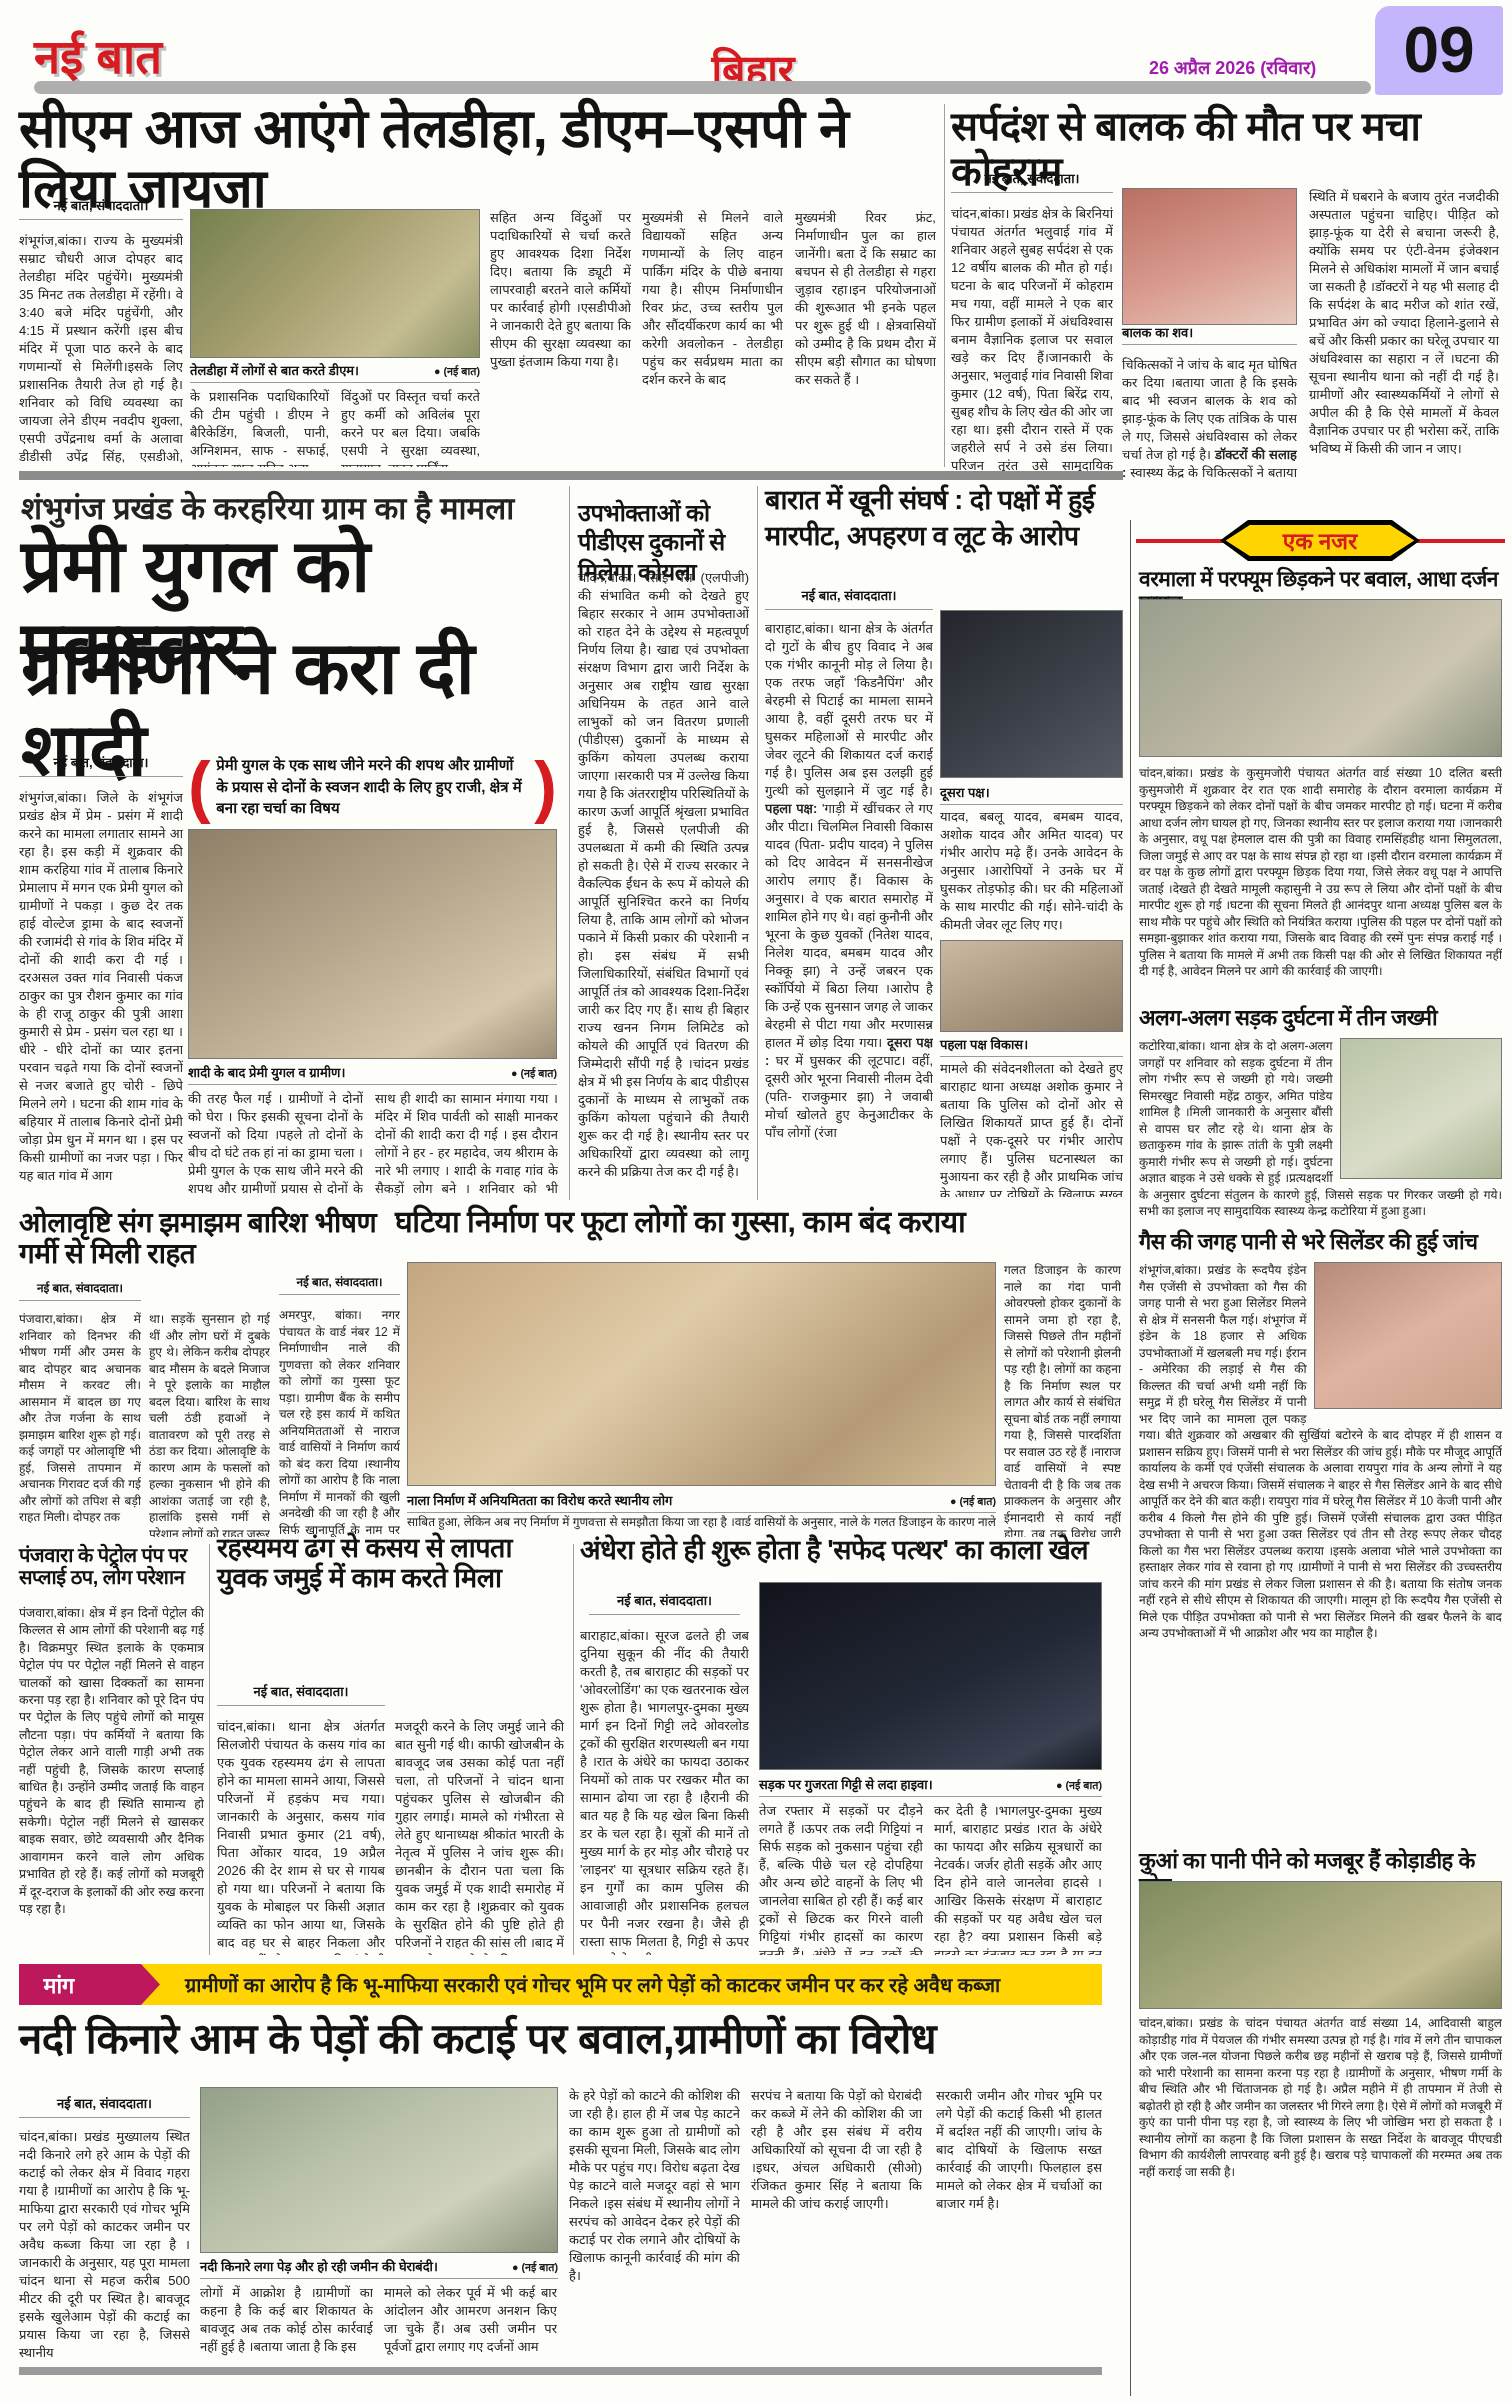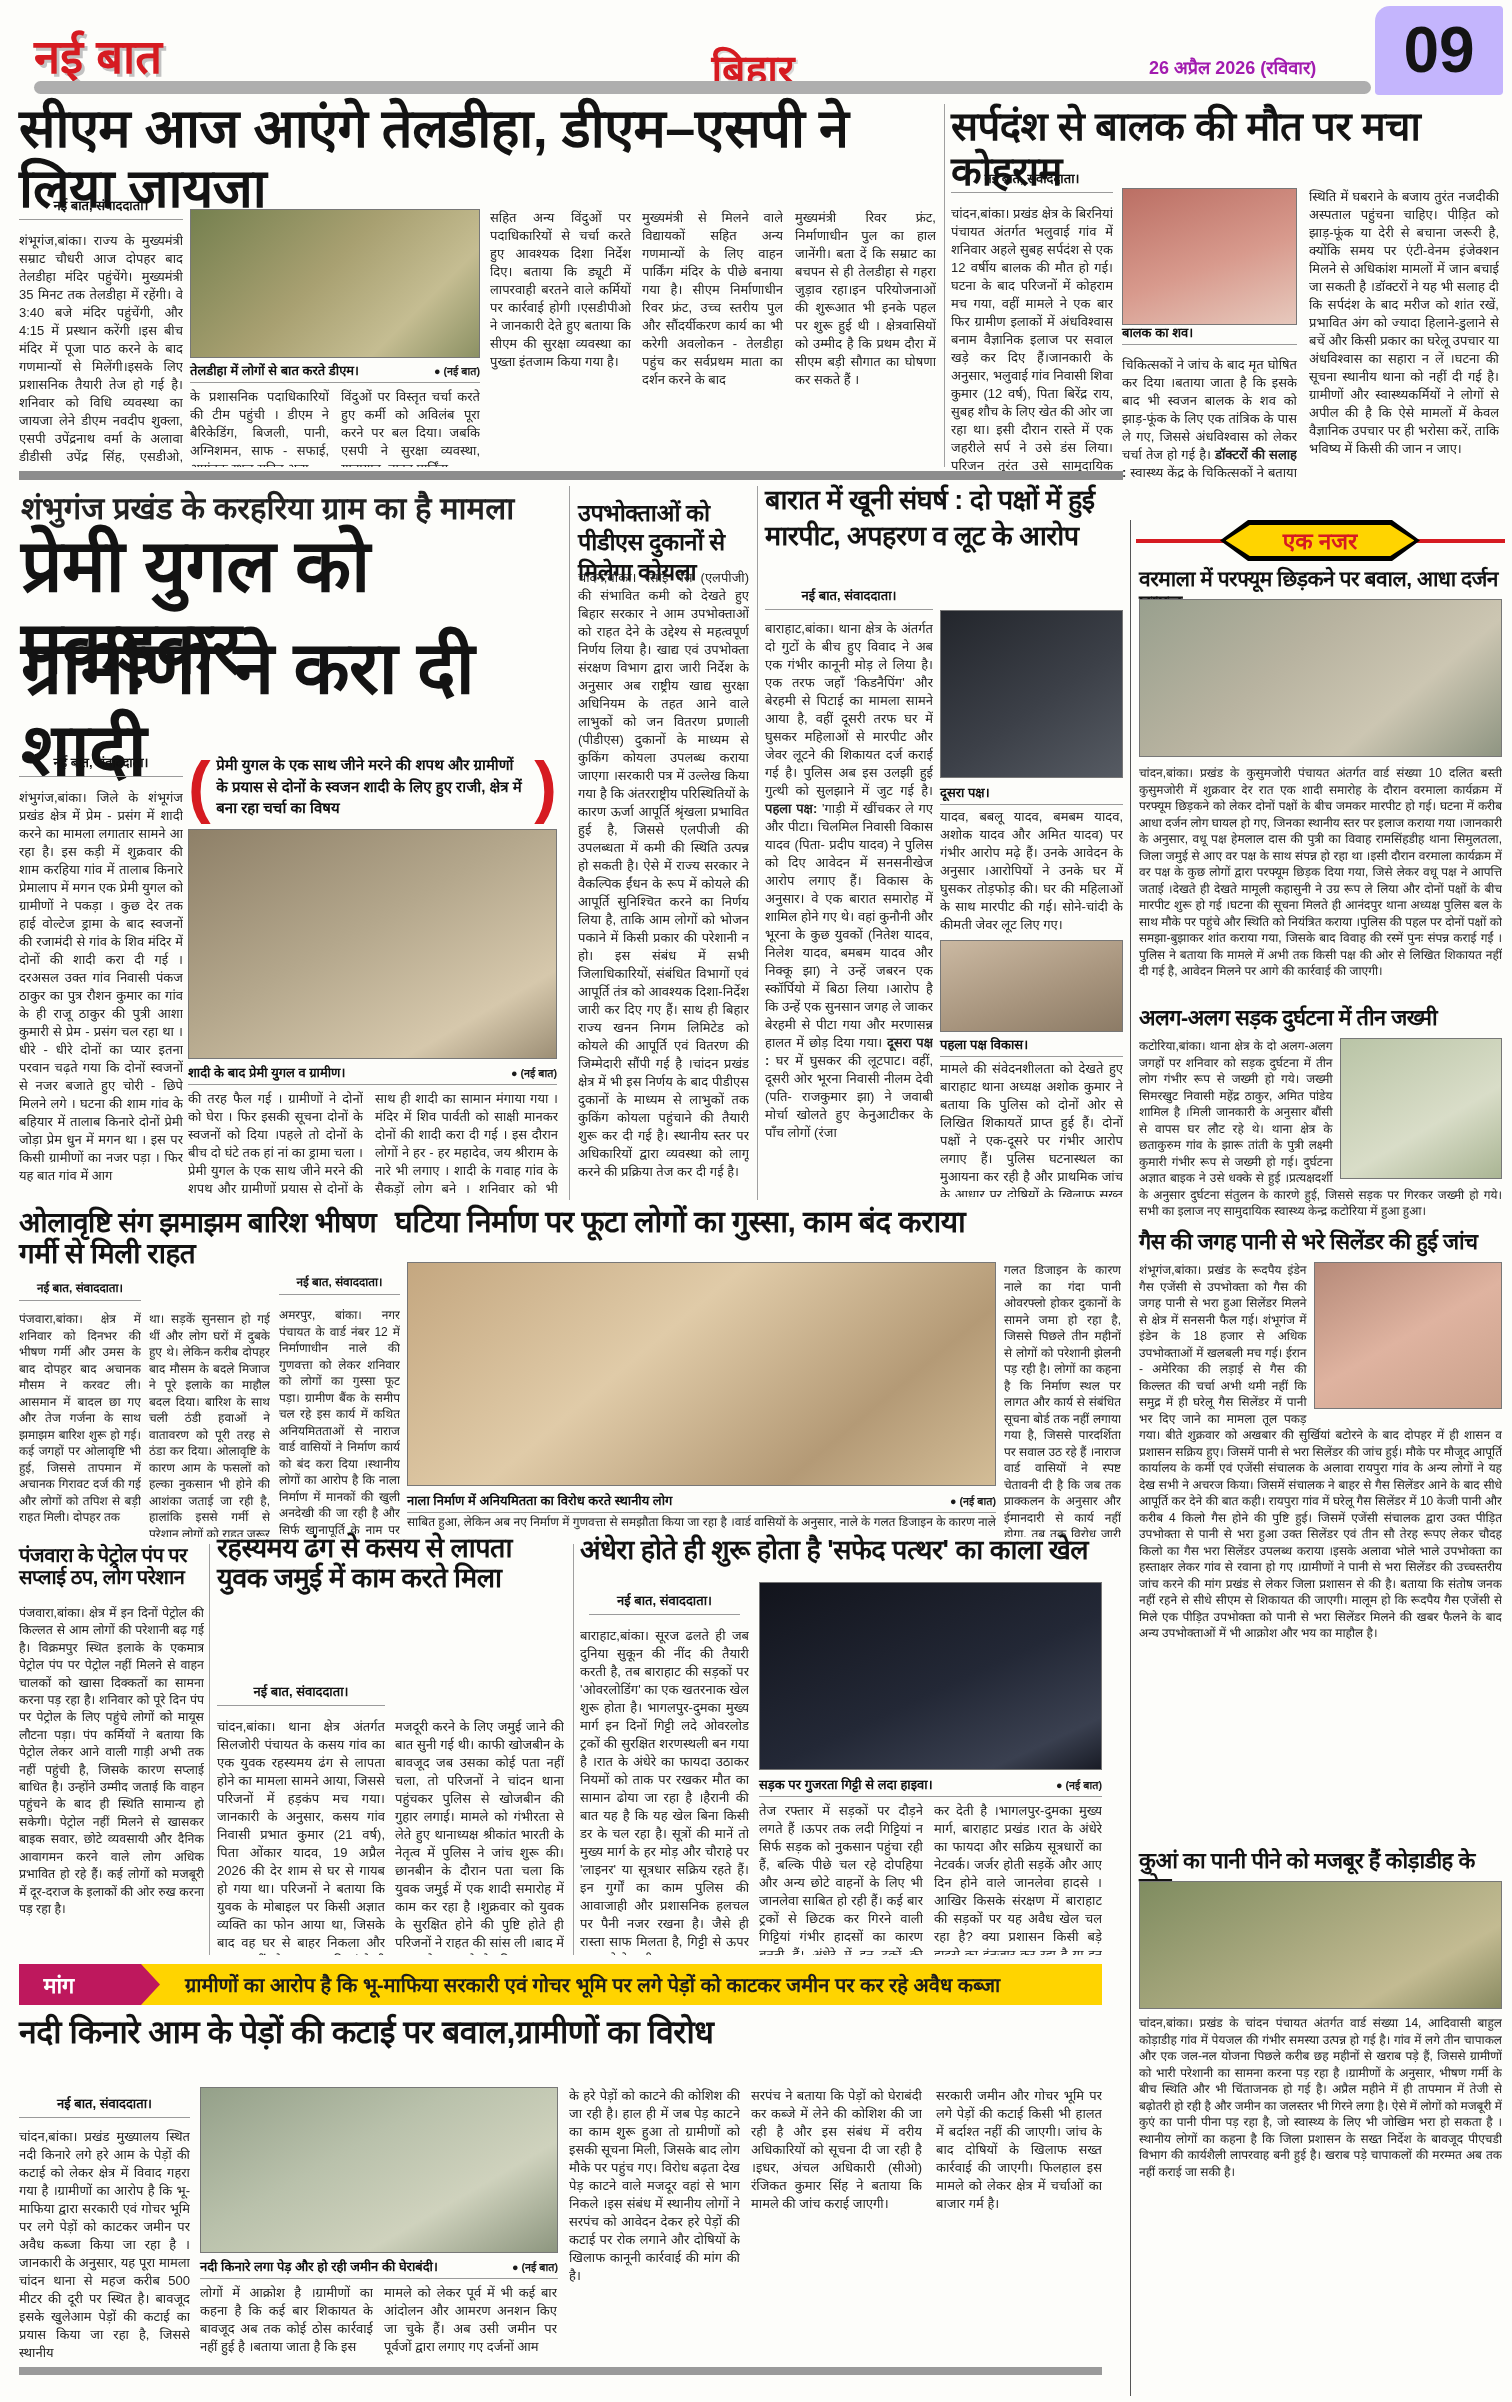--- a/index.html
+++ b/index.html
@@ -171,21 +171,21 @@
     <span class="t">सड़क पर गुजरता गिट्टी से लदा हाइवा।</span>
     <span class="c">● (नई बात)</span>
   </div>
   <div class="abs col" style="left:759px;top:1802px;width:164px;height:153px">तेज रफ्तार में सड़कों पर दौड़ने लगते हैं ।ऊपर तक लदी गिट्टियां न सिर्फ सड़क को नुकसान पहुंचा रही हैं, बल्कि पीछे चल रहे दोपहिया और अन्य छोटे वाहनों के लिए भी जानलेवा साबित हो रही हैं। कई बार ट्रकों से छिटक कर गिरने वाली गिट्टियां गंभीर हादसों का कारण बनती हैं। अंधेरे में इन ट्रकों की बेतहाशा गति राहगीरों के दिल में दहशत पैदा</div>
   <div class="abs col" style="left:934px;top:1802px;width:168px;height:153px">कर देती है ।भागलपुर-दुमका मुख्य मार्ग, बाराहाट प्रखंड ।रात के अंधेरे का फायदा और सक्रिय सूत्रधारों का नेटवर्क। जर्जर होती सड़कें और आए दिन होने वाले जानलेवा हादसे ।आखिर किसके संरक्षण में बाराहाट की सड़कों पर यह अवैध खेल चल रहा है? क्या प्रशासन किसी बड़े हादसे का इंतजार कर रहा है या इन ओवरलोड ट्रकों पर शिकंजा कसा जाएगा?</div>
 
   <div class="abs" style="left:19px;top:1964px;width:1083px;height:41px;background:#ffd400"></div>
   <div class="abs arrow-label" style="left:19px;top:1964px;width:141px;height:41px;padding-left:24.5px;font-size:21.7px;box-sizing:border-box">मांग</div>
   <div class="abs" style="left:185px;top:1964px;width:904px;height:41px;display:flex;align-items:center;font-size:20px;font-weight:800;color:#1c1c1c">ग्रामीणों का आरोप है कि भू-माफिया सरकारी एवं गोचर भूमि पर लगे पेड़ों को काटकर जमीन पर कर रहे अवैध कब्जा</div>
 
-  <div class="abs hl" style="left:19px;top:2015px;width:1083px;font-size:32px;font-weight:900">नदी किनारे आम के पेड़ों की कटाई पर बवाल,ग्रामीणों का विरोध</div>
+  <div class="abs hl" style="left:19px;top:2015px;width:1083px;font-size:42px;font-weight:900">नदी किनारे आम के पेड़ों की कटाई पर बवाल,ग्रामीणों का विरोध</div>
   <div class="abs byline" style="left:19px;top:2094px;width:171px">नई बात, संवाददाता।</div>
   <div class="abs col" style="left:19px;top:2128px;width:171px;height:234px">चांदन,बांका। प्रखंड मुख्यालय स्थित नदी किनारे लगे हरे आम के पेड़ों की कटाई को लेकर क्षेत्र में विवाद गहरा गया है ।ग्रामीणों का आरोप है कि भू-माफिया द्वारा सरकारी एवं गोचर भूमि पर लगे पेड़ों को काटकर जमीन पर अवैध कब्जा किया जा रहा है ।जानकारी के अनुसार, यह पूरा मामला चांदन थाना से महज करीब 500 मीटर की दूरी पर स्थित है। बावजूद इसके खुलेआम पेड़ों की कटाई का प्रयास किया जा रहा है, जिससे स्थानीय</div>
   <div class="abs photo" style="left:200px;top:2087px;width:358px;height:166px;background:linear-gradient(150deg,#94a089 0%,#b9c1ab 40%,#cfd2bd 70%,#8d967f 100%)"></div>
   <div class="abs cap" style="left:200px;top:2256px;width:358px">
     <span class="t">नदी किनारे लगा पेड़ और हो रही जमीन की घेराबंदी।</span>
     <span class="c">● (नई बात)</span>
   </div>
   <div class="abs col" style="left:200px;top:2284px;width:173px;height:79px">लोगों में आक्रोश है ।ग्रामीणों का कहना है कि कई बार शिकायत के बावजूद अब तक कोई ठोस कार्रवाई नहीं हुई है ।बताया जाता है कि इस</div>
   <div class="abs col" style="left:384px;top:2284px;width:173px;height:79px">मामले को लेकर पूर्व में भी कई बार आंदोलन और आमरण अनशन किए जा चुके हैं। अब उसी जमीन पर पूर्वजों द्वारा लगाए गए दर्जनों आम</div>
   <div class="abs col" style="left:569px;top:2087px;width:171px;height:277px">के हरे पेड़ों को काटने की कोशिश की जा रही है। हाल ही में जब पेड़ काटने का काम शुरू हुआ तो ग्रामीणों को इसकी सूचना मिली, जिसके बाद लोग मौके पर पहुंच गए। विरोध बढ़ता देख पेड़ काटने वाले मजदूर वहां से भाग निकले ।इस संबंध में स्थानीय लोगों ने सरपंच को आवेदन देकर हरे पेड़ों की कटाई पर रोक लगाने और दोषियों के खिलाफ कानूनी कार्रवाई की मांग की है।</div>

